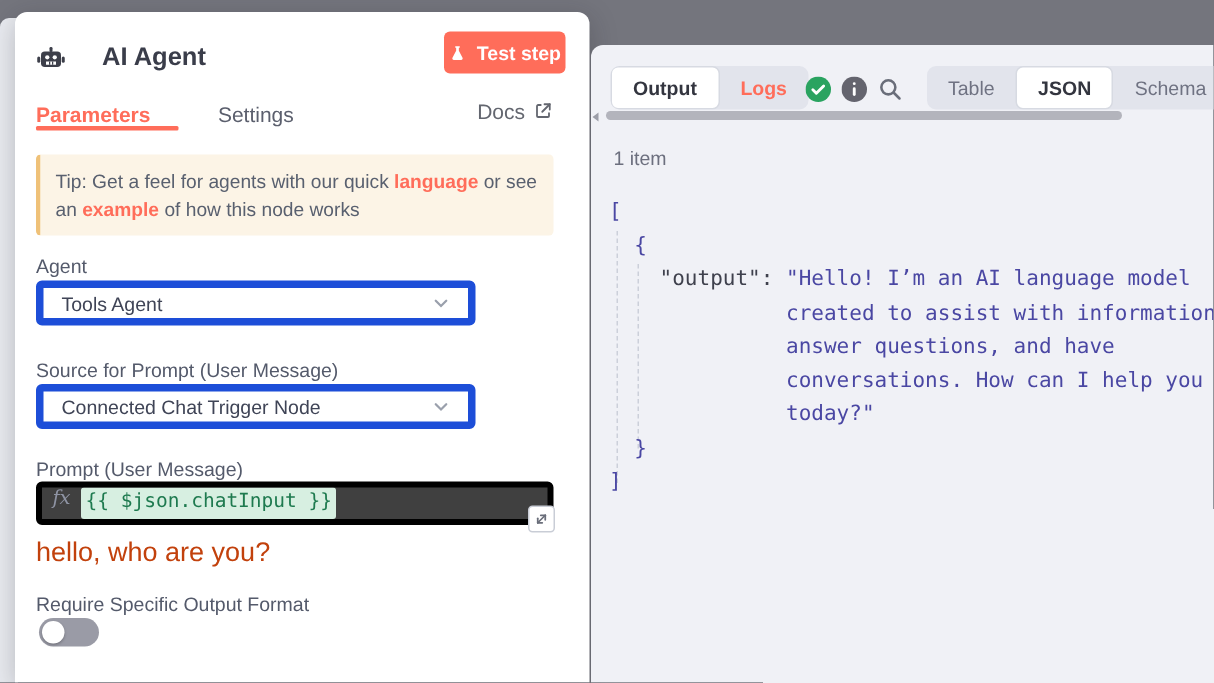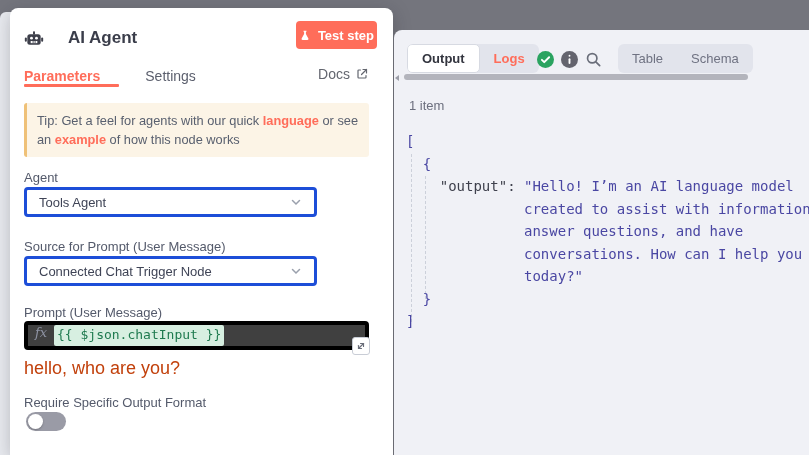--- a/index.html
+++ b/index.html
@@ -38,21 +38,21 @@
   .docs-link { position: absolute; right: 25px; top: 58px; display: flex; align-items: center; gap: 6px; font-size: 14px; color: #63666f; cursor: pointer; }
   .tip-box {
     position: absolute; left: 14px; top: 95px; width: 345px;
     background: #fcf4e6; border-left: 3px solid #efc178; border-radius: 3px;
     padding: 8px 10px; font-size: 12.8px; line-height: 1.5; color: #59606f;
   }
   .tip-link { color: #ff6d5a; font-weight: bold; cursor: pointer; }
   .fld-label { position: absolute; left: 14px; font-size: 13px; color: #545a6b; }
   .select-box {
     position: absolute; left: 14px; width: 293px; height: 30px;
-    border: 3px solid #1d4ed8; border-radius: 4px; background: #fff;
+    border: 5px solid #1d4ed8; border-radius: 4px; background: #fff;
     display: flex; align-items: center; justify-content: space-between;
     padding: 0 12px; font-size: 13px; color: #3f4456; cursor: pointer;
   }
   .expr-box {
     position: absolute; left: 14px; top: 313px; width: 345px; height: 29px;
     border: 4px solid #000000; border-radius: 4px; background: #404040;
     display: flex; overflow: hidden;
   }
   .fx-prefix {
     width: 26px; text-align: center; font-family: "DejaVu Serif", serif;
@@ -228,20 +228,21 @@
   </span>
   <span class="tool-icon" style="left:191px">
     <svg width="17" height="17" viewBox="0 0 16 16" fill="none" stroke="#6a6e7a" stroke-width="1.6" stroke-linecap="round">
         <circle cx="6.8" cy="6.8" r="4.4"></circle>
         <line x1="10.2" y1="10.2" x2="13.8" y2="13.8"></line>
       </svg>
   </span>
 
   <div class="seg seg2">
     <span class="opt">Table</span>
+    <span class="opt active">JSON</span>
     <span class="opt">Schema</span>
   </div>
 
   <div class="hscroll-arrow"></div>
   <div class="hscroll-thumb"></div>
 
   <div class="items-count">1 item</div>
 
   <div class="guide guide1"></div>
   <div class="guide guide2"></div>

